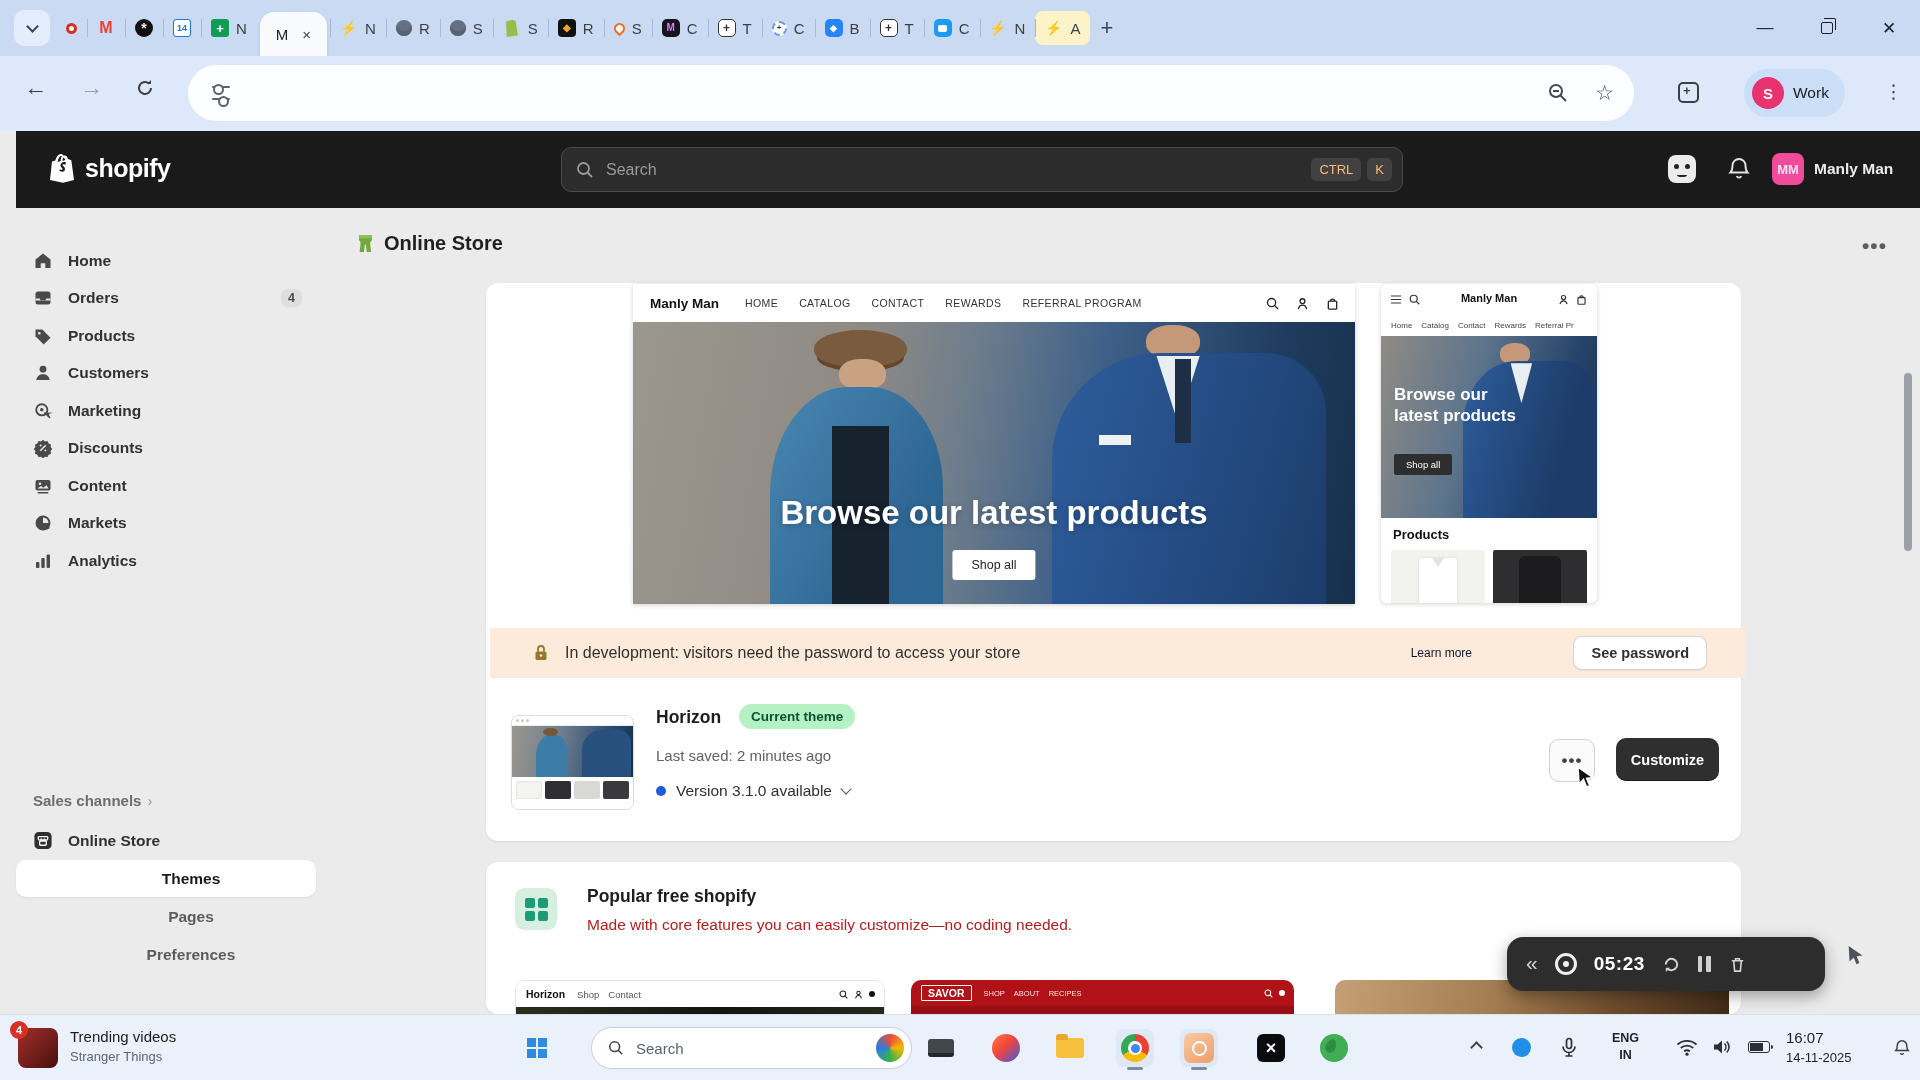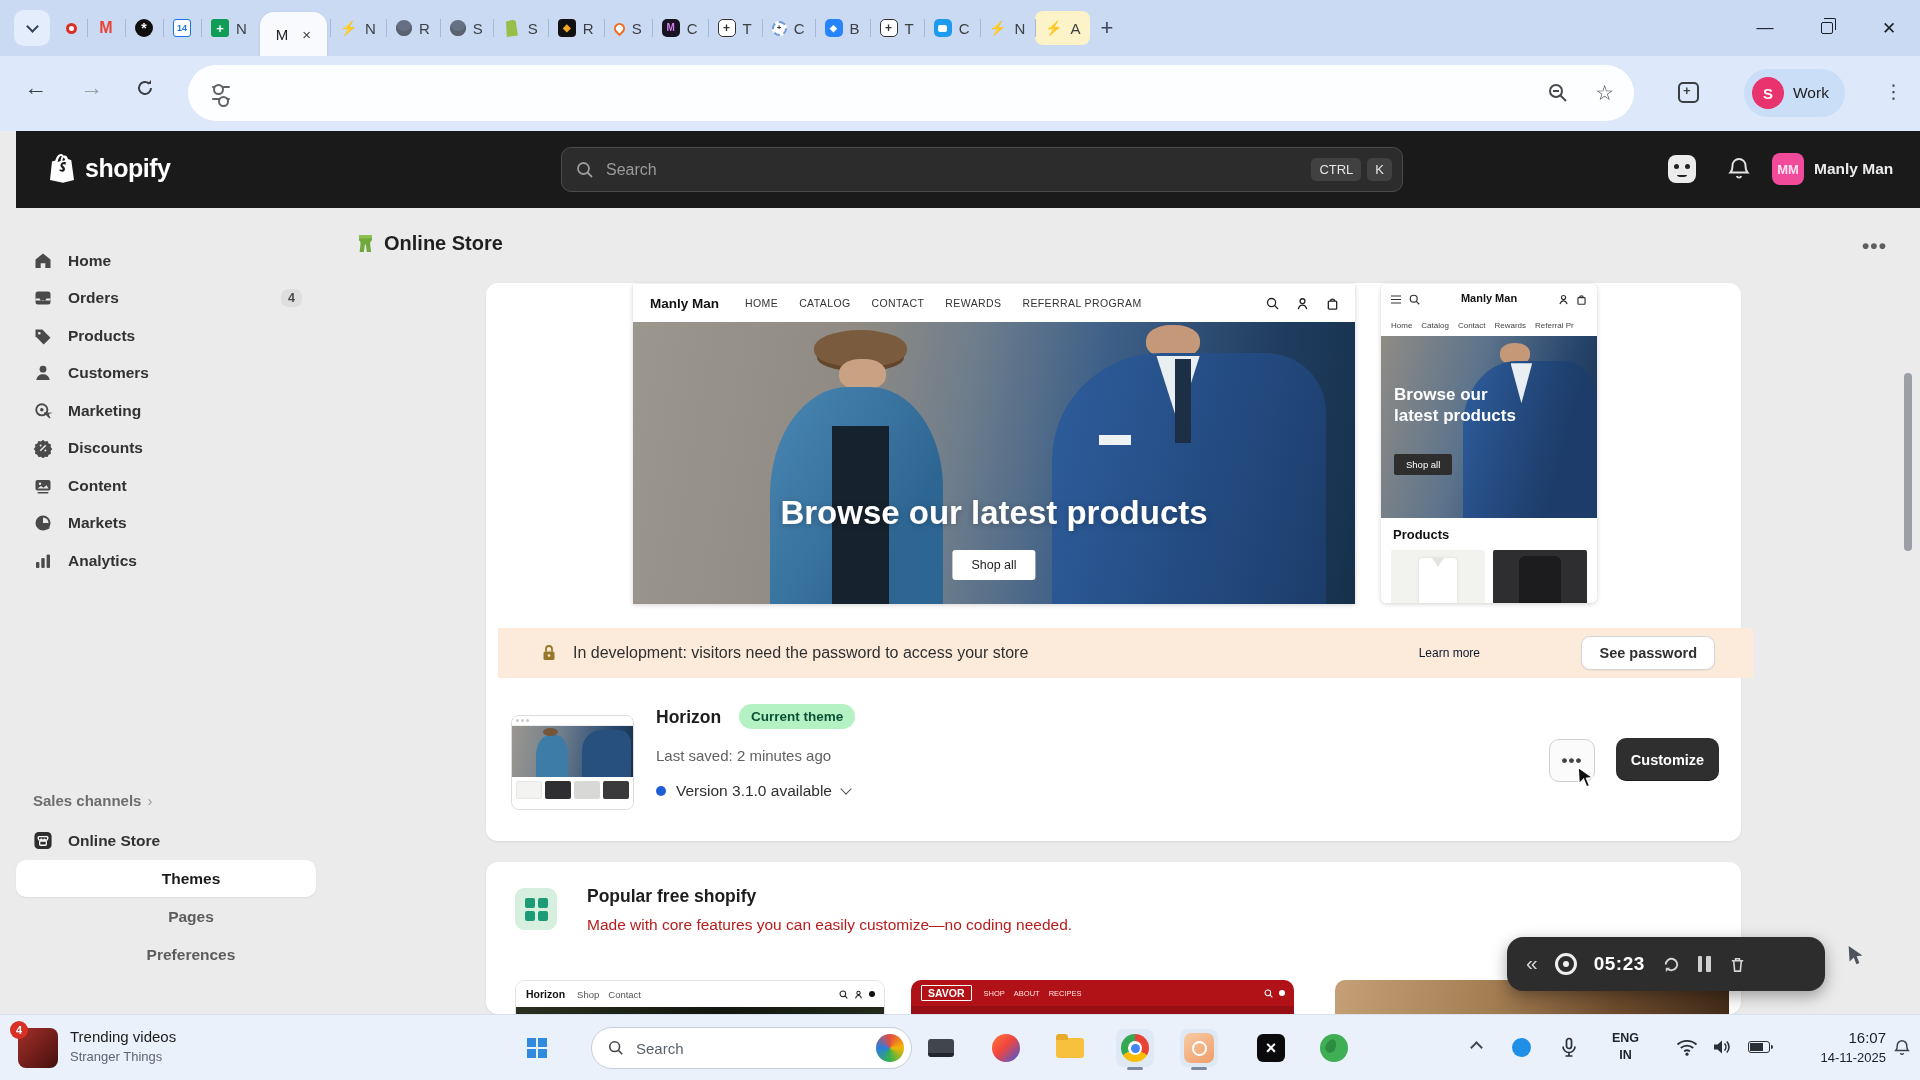--- a/index.html
+++ b/index.html
@@ -60,21 +60,21 @@
   .profile-name{font-size:15.5px;color:#1d1d1f;}
   .kebab{position:absolute;left:1884px;top:24px;font-size:19px;color:#3c4043;}
 
   
   .sheader{position:absolute;left:16px;top:131px;width:1920px;height:77px;background:#1a1a1a;}
   .slogo{position:absolute;left:34px;top:22px;display:flex;align-items:center;gap:8px;}
   .slogo-word{color:#fff;font-size:25px;font-weight:700;letter-spacing:-.5px;}
   .ssearch{position:absolute;left:545px;top:16px;width:842px;height:45px;background:#2c2c2c;border:1px solid #4b4b4b;border-radius:10px;display:flex;align-items:center;}
   .ssearch-text{color:#9b9b9b;font-size:16px;margin-left:12px;}
   .keycaps{position:absolute;right:10px;display:flex;gap:6px;}
-  .keycap{background:#414141;color:#e5e5e5;font-size:13px;border-radius:5px;padding:4px 8px;}
+  .keycap{background:#414141;color:#fdba74;font-size:13px;border-radius:5px;padding:4px 8px;}
   .sidekick{position:absolute;left:1652px;top:24px;width:28px;height:28px;background:#ececec;border-radius:8px;}
   .sidekick::before{content:"";position:absolute;left:6px;top:9px;width:5px;height:5px;border-radius:50%;background:#222;}
   .sidekick::after{content:"";position:absolute;right:6px;top:9px;width:5px;height:5px;border-radius:50%;background:#222;}
   .sidekick i{position:absolute;left:9px;bottom:6px;width:10px;height:4px;border-bottom:2px solid #222;border-radius:50%;}
   .huser{position:absolute;left:1756px;top:22px;display:flex;align-items:center;gap:10px;}
   .huser-avatar{width:32px;height:32px;border-radius:8px;background:#f24b9b;color:#ffe3f0;font-weight:700;font-size:13px;display:flex;align-items:center;justify-content:center;}
   .huser-name{color:#ececec;font-size:15.5px;font-weight:600;}
 
   
   .sidebar{position:absolute;left:0;top:208px;width:330px;height:806px;background:#ebebeb;}
@@ -124,21 +124,21 @@
     background:linear-gradient(105deg,#8f8b85 0%,#5d748c 40%,#27456b 75%,#16304e 100%);}
   .mhero-title{position:absolute;left:13px;top:48px;width:140px;color:#fff;font-size:17px;font-weight:700;line-height:1.25;z-index:4;}
   .mhero-btn{position:absolute;left:13px;top:118px;background:#2e2e2e;color:#fff;font-size:9.5px;padding:5px 12px;border-radius:2px;z-index:4;}
   .msection{position:absolute;left:0;top:234px;right:0;bottom:0;background:#fff;}
   .mprod-h{position:absolute;left:12px;top:9px;font-size:13px;font-weight:700;color:#111;}
   .mcard{position:absolute;top:32px;width:94px;height:60px;border-radius:2px;}
   .shirt{position:absolute;left:28px;top:8px;width:38px;height:50px;background:#fff;border-radius:4px 4px 0 0;box-shadow:0 0 3px rgba(0,0,0,.12);}
   .shirt::before{content:"";position:absolute;left:13px;top:0;width:12px;height:9px;background:#e4e4e0;clip-path:polygon(0 0,100% 0,50% 100%);}
 
   
-  .banner{position:absolute;left:12px;top:345px;width:100%;height:50px;background:#fcebdb;display:flex;align-items:center;}
+  .banner{position:absolute;left:4px;top:345px;width:100%;height:50px;background:#fcebdb;display:flex;align-items:center;}
   .banner-text{font-size:16px;color:#303030;margin-left:14px;}
   .learn-more{position:absolute;right:273px;font-size:12px;color:#0f172a;}
   .see-password{position:absolute;right:38px;background:#fff;border:1px solid #d5d5d5;border-radius:9px;padding:8px 17px;font-size:14.5px;font-weight:600;color:#303030;box-shadow:0 1px 1px rgba(0,0,0,.06);}
 
   
   .thumb{position:absolute;left:25px;top:432px;width:123px;height:95px;border:1px solid #dcdcdc;border-radius:8px;overflow:hidden;background:#fff;}
   .thumb-topbar{height:10px;background:#fff;border-bottom:1px solid #eee;display:flex;align-items:center;gap:2px;padding-left:4px;}
   .thumb-topbar i{width:3px;height:3px;border-radius:50%;background:#ccc;}
   .thumb-hero{height:51px;background:linear-gradient(100deg,#9b978f 0%,#6e7d8c 40%,#2c4d74 75%,#16304b 100%);position:relative;overflow:hidden;}
   .thumb-products{height:33px;background:#fff;display:flex;gap:3px;padding:4px;}
@@ -205,21 +205,21 @@
   .ic-rec::after{content:"";position:absolute;left:8px;top:8px;width:11px;height:11px;border:2.5px solid #fff;border-radius:50%;}
   .ic-x{width:28px;height:28px;border-radius:6px;background:#0b0b0d;color:#fff;font-size:18px;font-weight:700;display:flex;align-items:center;justify-content:center;}
   .ic-plant{width:28px;height:28px;border-radius:50%;background:#3fae54;position:relative;}
   .ic-plant::after{content:"";position:absolute;left:6px;top:5px;width:10px;height:14px;background:#2d8c3f;border-radius:50% 50% 50% 50%/60% 60% 40% 40%;transform:rotate(25deg);}
   .tray-chevron{position:absolute;left:1472px;top:28px;width:9px;height:9px;border-left:2px solid #3f4754;border-top:2px solid #3f4754;transform:rotate(45deg);}
   .tray-blue{position:absolute;left:1512px;top:23px;width:19px;height:19px;border-radius:50%;background:#1f8fe8;}
   .lang{position:absolute;left:1612px;top:15px;text-align:center;line-height:17px;font-size:12.5px;font-weight:600;color:#1f232a;}
   .battery{position:absolute;left:1748px;top:26px;width:22px;height:12px;border:1.6px solid #2b2f36;border-radius:3px;}
   .battery::before{content:"";position:absolute;left:1px;top:1px;bottom:1px;width:13px;background:#2b2f36;}
   .battery::after{content:"";position:absolute;right:-4px;top:2.5px;width:2.5px;height:4px;background:#2b2f36;border-radius:0 2px 2px 0;}
-  .clock{position:absolute;left:1786px;top:13px;width:100px;text-align:right;line-height:20px;}
+  .clock{position:absolute;left:1786px;top:13px;width:100px;line-height:20px;}
   .clock .t{font-size:15px;color:#1c1f26;}
   .clock .d{font-size:13px;color:#1c1f26;}
   .tray-bell{position:absolute;left:1894px;top:24px;}
 </style>
 </head>
 <body>
 
 <div id="stage">
 
   <div class="tabstrip">

